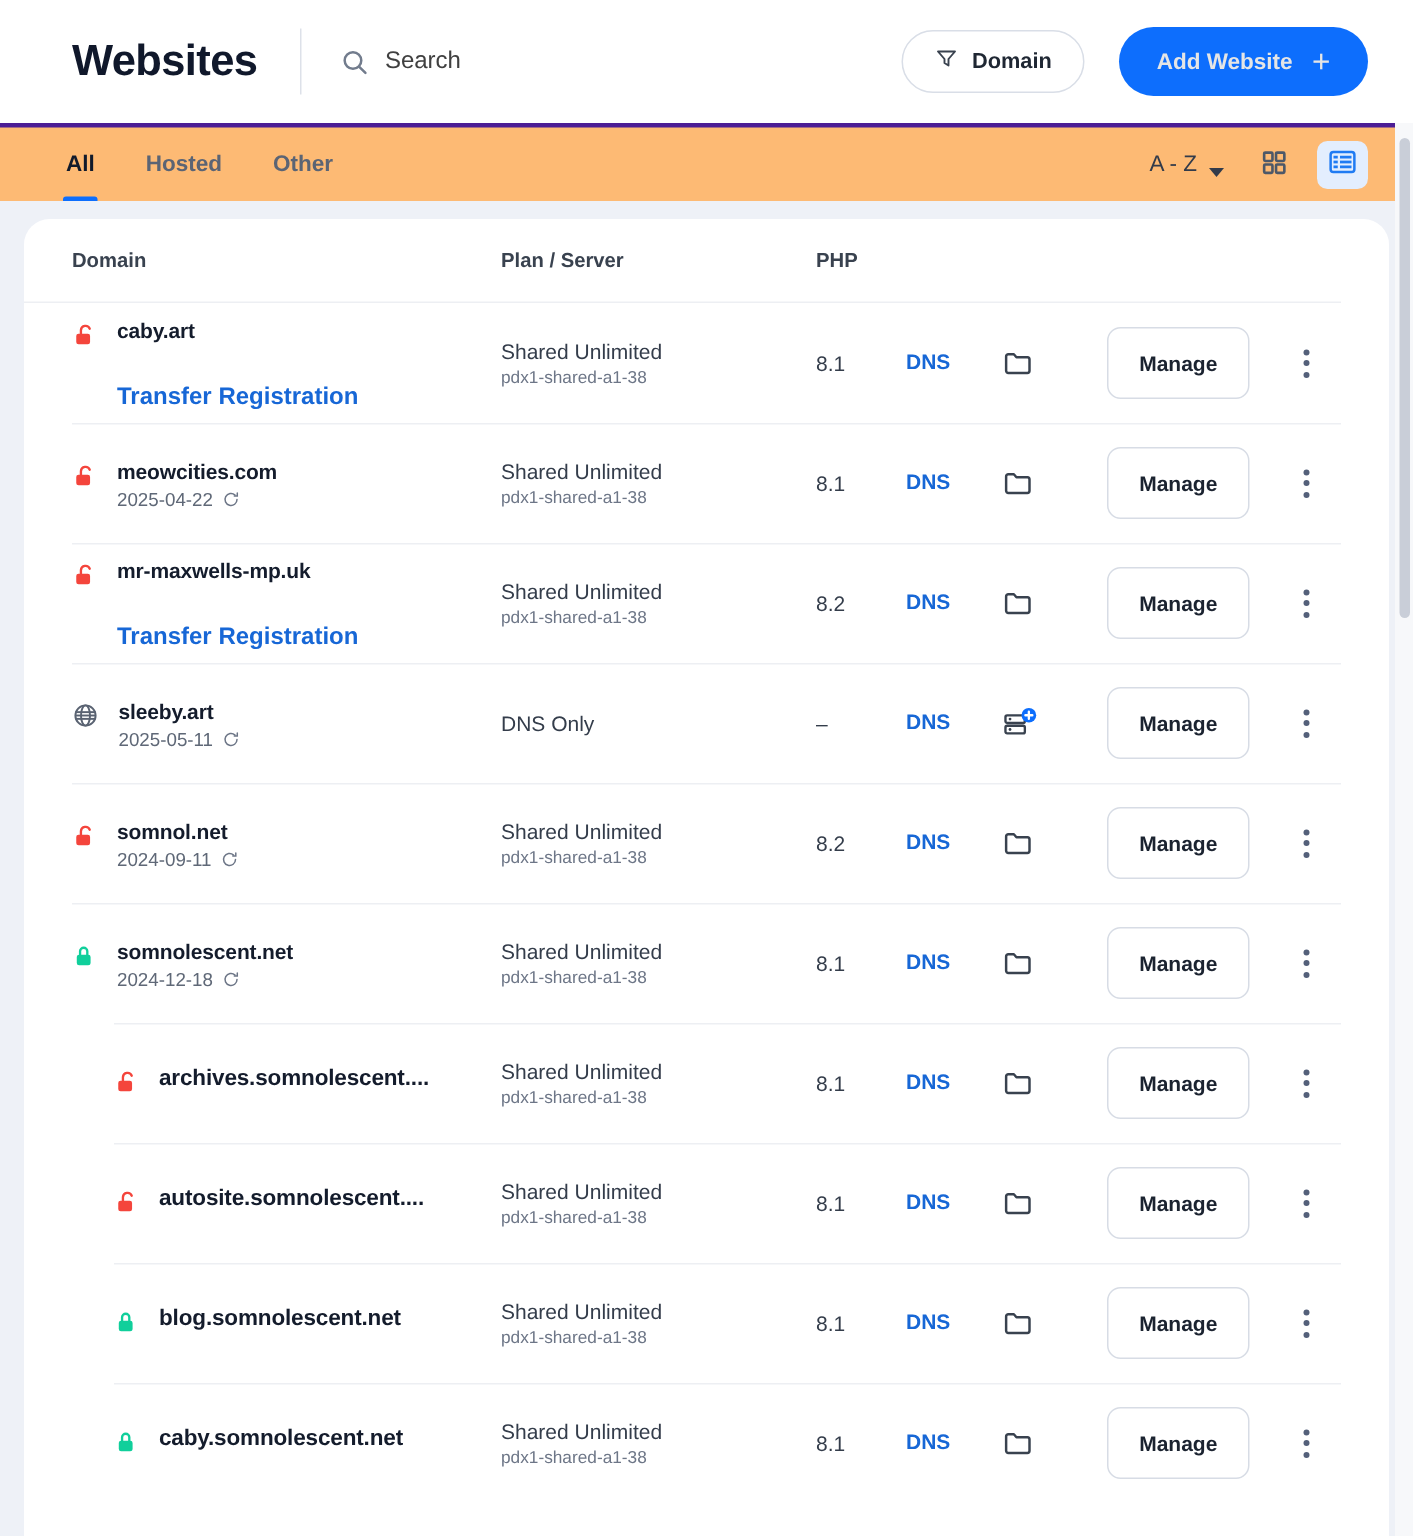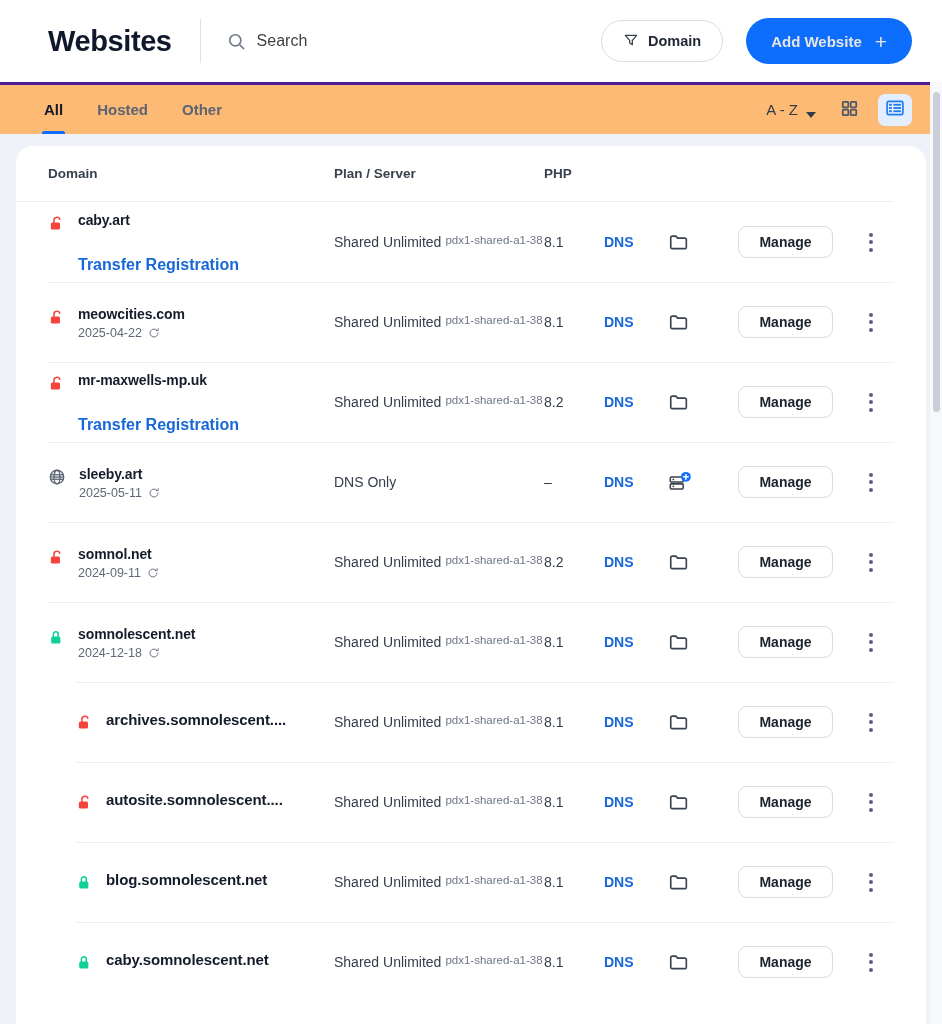--- a/index.html
+++ b/index.html
@@ -134,35 +134,35 @@
   .lockwrap { padding-top: 2px; flex: none; }
   .dom-text { display: flex; flex-direction: column; gap: 4px; min-width: 0; }
   .dom-name {
     font-size: 14px; font-weight: 700; color: #141c2c;
     white-space: nowrap; letter-spacing: -0.1px;
   }
   .row.indented .dom-name { font-size: 15px; }
   .dom-sub { font-size: 12.5px; color: #5f6877; display: flex; align-items: center; gap: 6px; }
   .dom-sub.link { color: #1767d6; font-weight: 700; font-size: 16px; margin-top: 24px; }
 
-  .cell-plan { width: 210px; display: flex; gap: 4px; }
+  .cell-plan { width: 210px; display: flex; flex-direction: column; gap: 4px; }
   .row.indented .cell-plan { width: 210px; }
   .plan-name { font-size: 14px; color: #343d4b; white-space: nowrap; }
   .plan-server { font-size: 11.5px; color: #6d7687; white-space: nowrap; }
 
   .cell-php { width: 60px; font-size: 14px; color: #343d4b; }
   .cell-dns { width: 64px; }
   .dns-link {
     font-size: 14px; font-weight: 700; color: #1767d6;
     text-decoration: none; cursor: pointer;
   }
   .cell-folder { width: 70px; display: flex; align-items: center; }
   .cell-manage { width: 110px; display: flex; align-items: center; }
   .manage-btn {
-    width: 95px; height: 32px;
+    width: 95px; height: 48px;
     border: 1px solid #d7dce5; border-radius: 9px;
     background: #fff; color: #1b2330;
     font-size: 14px; font-weight: 700; cursor: pointer;
     font-family: "Liberation Sans", sans-serif;
   }
   .cell-kebab { width: 46px; display: flex; align-items: center; justify-content: center; }
   .kebab { display: flex; flex-direction: column; gap: 3.5px; cursor: pointer; padding: 4px; }
   .kebab span { width: 4px; height: 4px; border-radius: 50%; background: #54607a; display: block; }
 
   

